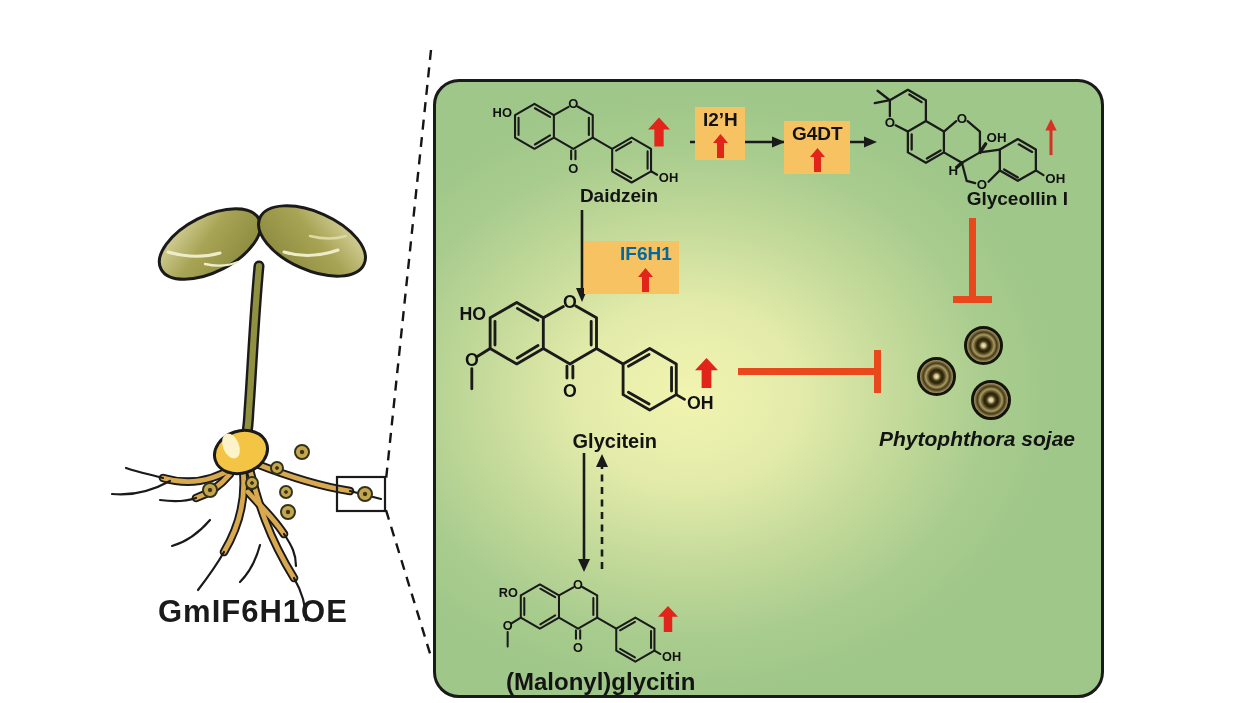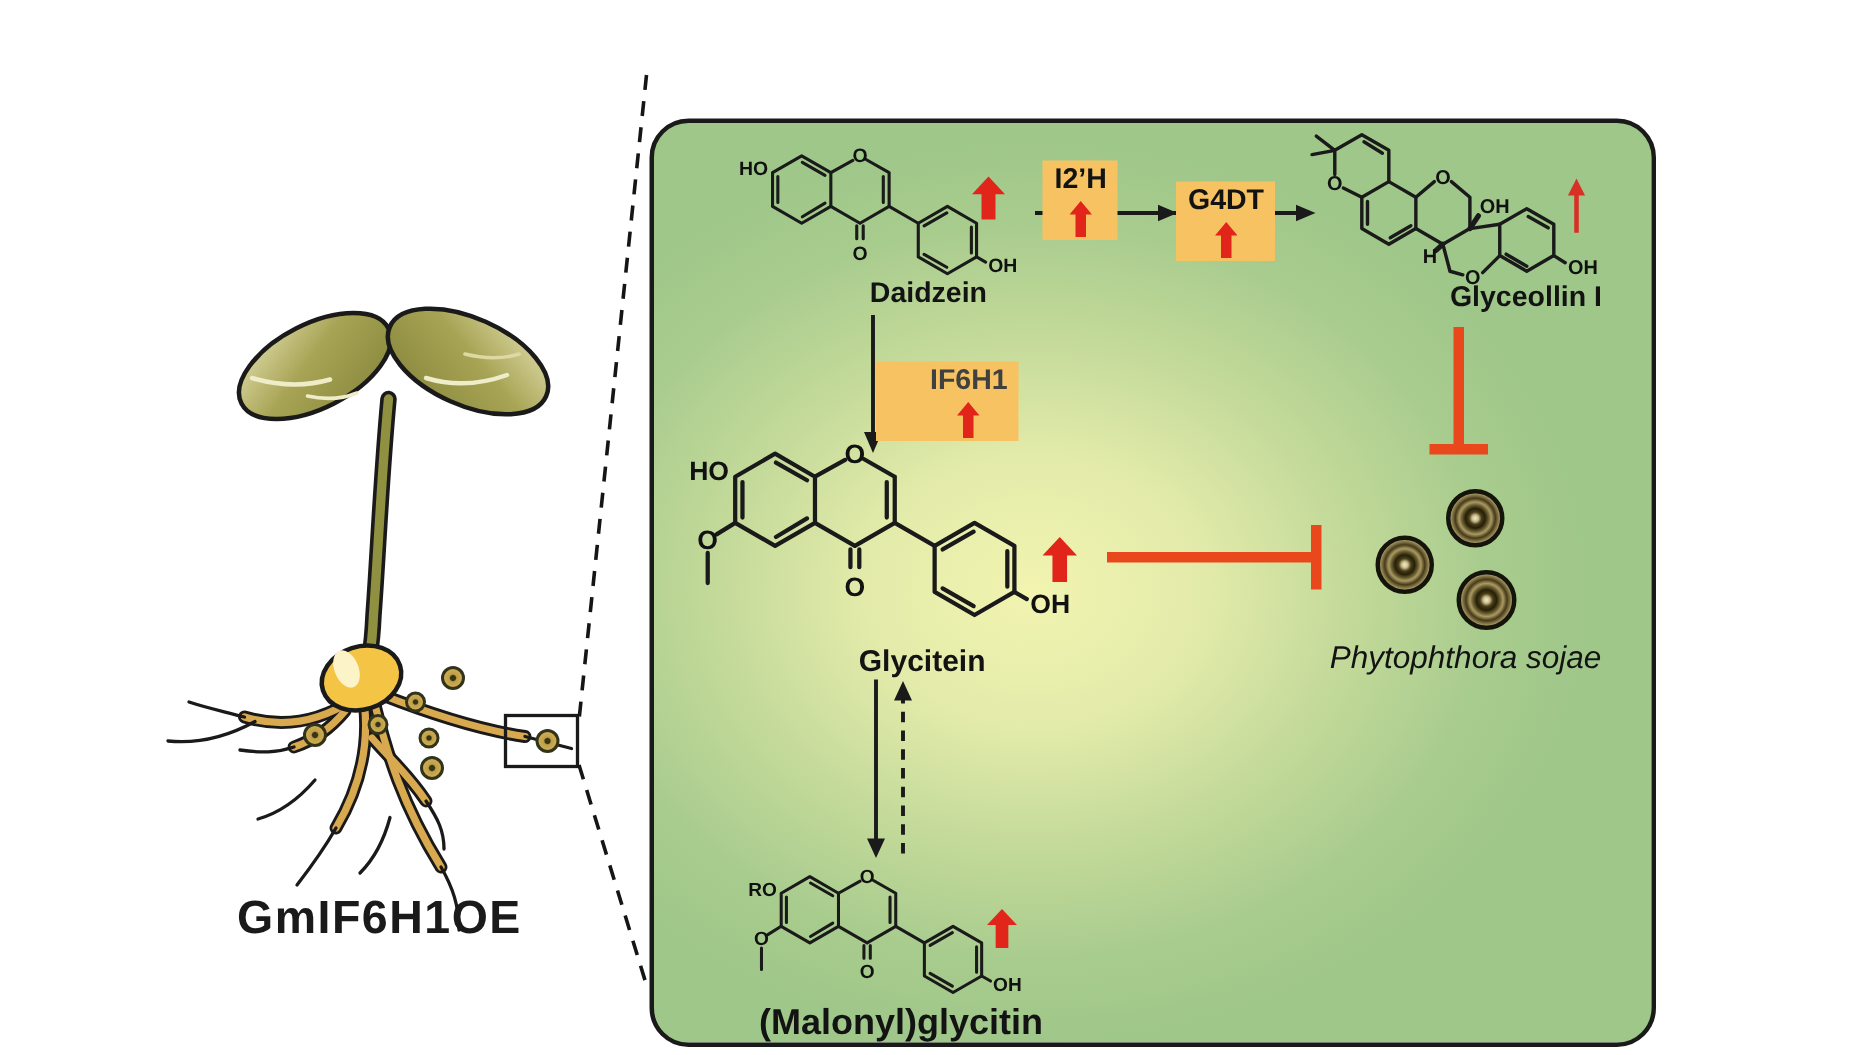--- a/index.html
+++ b/index.html
@@ -9,25 +9,25 @@
   #plant-layer{position:absolute;left:0;top:0;width:1250px;height:703px;pointer-events:none;}
   .construct-label{position:absolute;left:158px;top:594px;width:270px;
          font-size:31px;font-weight:bold;color:#1a1a1a;letter-spacing:1px;}
   
   #panel{position:absolute;left:433px;top:44px;width:665px;height:613px;
          border:3px solid #1a1a1a;border-radius:26px;
          background:radial-gradient(ellipse 370px 300px at 38% 51%,
             #f2f4b0 0%, #e3ebaa 30%, #c2d999 58%, #a8cc8e 82%, #9fc789 100%);margin-top:35px;}
   #panel .abs{position:absolute;}
   .cmpd-label{position:absolute;text-align:right;font-weight:bold;color:#131313;font-size:19px;}
-  .pathogen-label{position:absolute;text-align:center;font-weight:normal;font-style:italic;
+  .pathogen-label{position:absolute;text-align:center;font-weight:bold;font-style:italic;
          color:#131313;font-size:21px;}
   .enzyme-box{position:absolute;display:inline-flex;align-items:center;gap:3px;
          background:#f7c261;padding:2px 7px 2px 8px;font-weight:bold;font-size:19px;color:#131313;flex-direction:column;}
-  .enzyme-box.warm{color:#404040;padding-left:36px;}
+  .enzyme-box.warm{color:#0369a1;padding-left:36px;}
   .bar{position:absolute;background:#e8481b;}
   .spore{position:absolute;border-radius:50%;border:3px solid #14140a;
          background:radial-gradient(circle,
            #f2ecd4 0%, #cbbd8c 9%, #4a3d18 18%, #242008 28%, #6b5c30 38%,
            #a99a64 46%, #473b18 57%, #8d7f4e 67%, #ddd3ac 79%, #f5f1de 90%, #e8e3c8 100%);}
   svg text{font-family:"Liberation Sans",sans-serif;fill:#111;font-weight:600;}
   .bond{stroke:#1a1a1a;stroke-width:2.4;fill:none;stroke-linecap:round;stroke-linejoin:round;}
   .wedge{stroke:#1a1a1a;stroke-width:3.6;fill:none;stroke-linecap:round;}
   .blackline{stroke:#1a1a1a;stroke-width:2.6;fill:none;}
   .blackhead{fill:#1a1a1a;stroke:none;}

